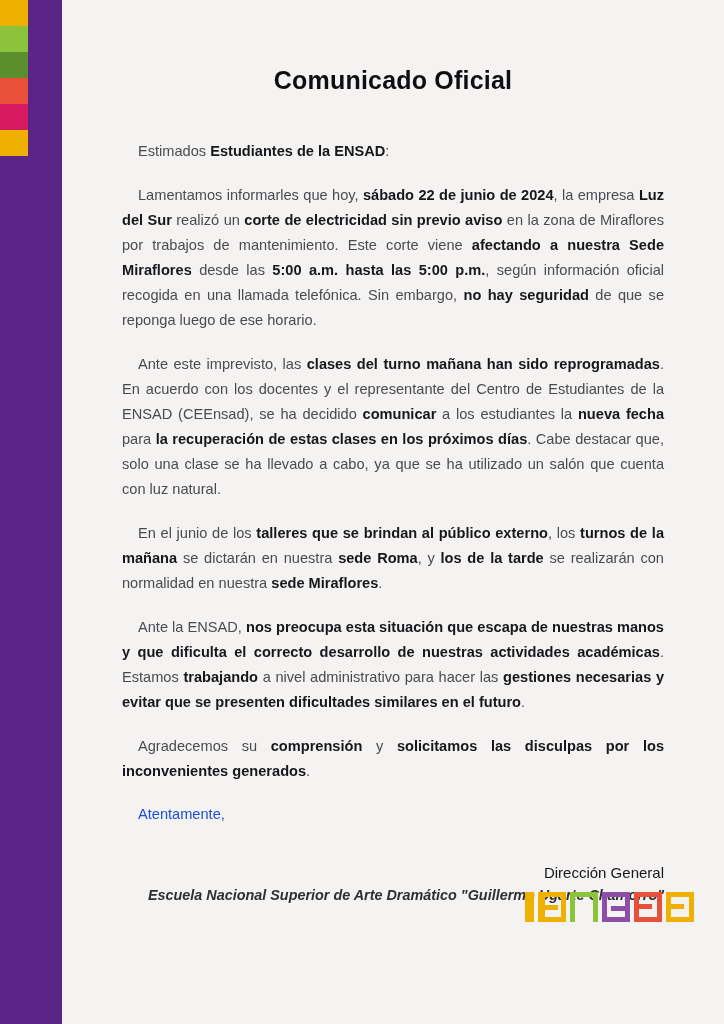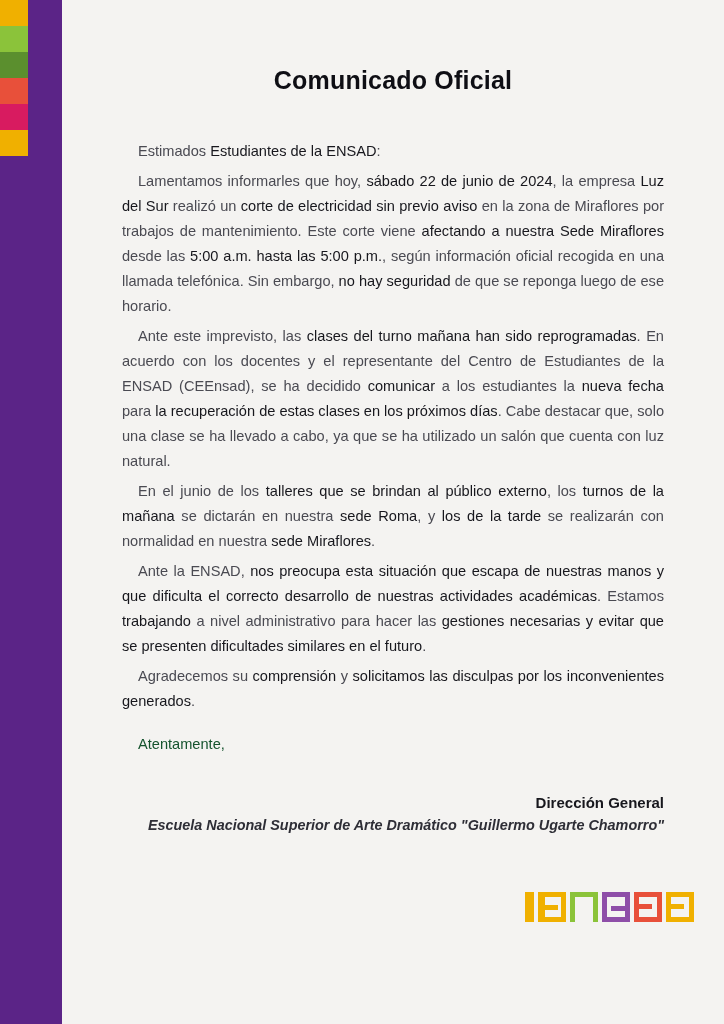--- a/index.html
+++ b/index.html
@@ -60,42 +60,42 @@
 
   p.para {
     font-size: 14.6px;
     line-height: 25px;
     color: #4a4a52;
     text-align: justify;
     margin: 0;
     text-indent: 16px;
   }
   p.para.first { margin-top: 44px; }
-  p.para.gap   { margin-top: 5px; }
+  p.para.gap   { margin-top: 19px; }
   p.para b, p.para strong {
     color: #17171d;
-    font-weight: normal;
+    font-weight: bold;
   }
 
   .salutation { text-indent: 16px; }
 
   .sign-off {
     margin-top: 22px;
     font-size: 14.6px;
-    color: #14532d;
+    color: #1d4ed8;
     text-indent: 16px;
   }
 
   .signature {
     margin-top: 40px;
     text-align: right;
   }
   .signature-name {
     font-size: 15px;
-    font-weight: bold;
+    font-weight: normal;
     color: #17171d;
     line-height: 22px;
   }
   .signature-org {
     font-size: 14.4px;
     font-style: italic;
     font-weight: bold;
     color: #2e2e36;
     line-height: 22px;
   }

